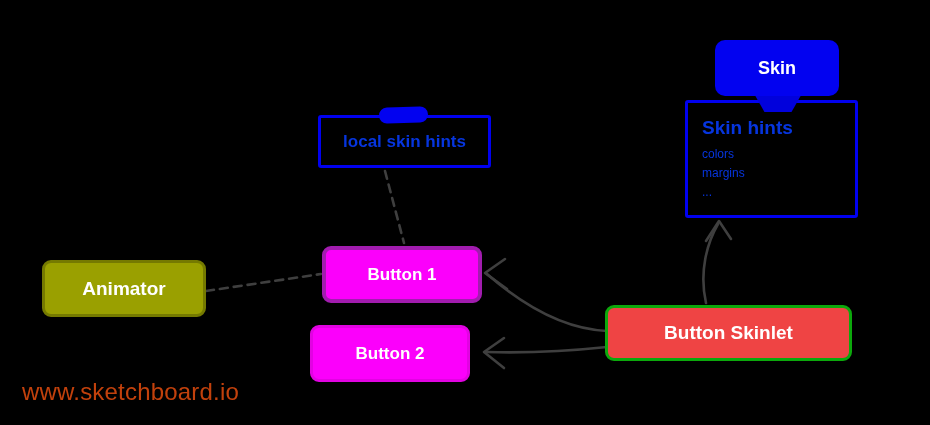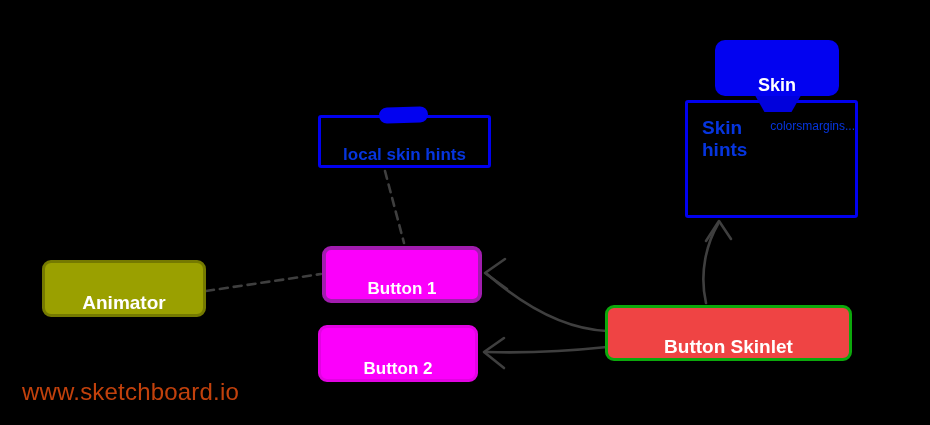--- a/index.html
+++ b/index.html
@@ -2,35 +2,35 @@
 <html><head>
 <meta charset="utf-8">
 <style>
   html,body{margin:0;padding:0;background:#000;}
   #stage{
     position:relative;width:930px;height:425px;background:#000;overflow:hidden;
     font-family:"Liberation Sans","DejaVu Sans",sans-serif;
   }
   #edges{position:absolute;left:0;top:0;z-index:1;}
   .node{
-    position:absolute;z-index:2;display:flex;align-items:flex-end;justify-content:center;
+    position:absolute;z-index:2;display:flex;align-items:center;justify-content:center;
     font-weight:bold;color:#fff;border-radius:9px;box-sizing:border-box;cursor:pointer;
   }
   .node-skin{
     left:715px;top:40px;width:124px;height:56px;background:#0202f0;
     border-radius:10px;font-size:18px;z-index:4;
   }
   .skin-tab{
     position:absolute;left:752px;top:90px;width:52px;height:22px;background:#0101dc;
     clip-path:polygon(0 0,100% 0,76% 100%,24% 100%);z-index:3;
   }
   .node-skin-hints{
     left:685px;top:100px;width:173px;height:118px;background:transparent;
     border:3px solid #0101ef;border-radius:3px;z-index:2;
-    flex-direction:row;align-items:flex-start;justify-content:flex-start;
+    flex-direction:column;align-items:flex-start;justify-content:flex-start;
     padding:14px 0 0 14px;color:#0635de;
   }
   .skin-hints-title{font-size:19px;font-weight:bold;line-height:22px;margin-bottom:6px;}
   .skin-hints-item{font-size:12px;font-weight:normal;line-height:19px;}
   .node-local-skin-hints{
     left:318px;top:115px;width:173px;height:53px;background:transparent;
     border:3px solid #0101ef;border-radius:3px;color:#0635de;font-size:17px;
   }
   .note-blob{
     position:absolute;left:379px;top:107px;width:49px;height:16px;background:#0202f0;
@@ -38,21 +38,21 @@
   }
   .node-animator{
     left:42px;top:260px;width:164px;height:57px;background:#9aa000;
     border:3px solid #757a00;font-size:19px;
   }
   .node-button1{
     left:322px;top:246px;width:160px;height:57px;background:#fb00fb;
     border:4px solid #a21caf;font-size:17px;
   }
   .node-button2{
-    left:318px;top:325px;width:160px;height:57px;background:#fb00fb;
+    left:310px;top:325px;width:160px;height:57px;background:#fb00fb;
     border:3px solid #e203e2;font-size:17px;
   }
   .node-button-skinlet{
     left:605px;top:305px;width:247px;height:56px;background:#ef4444;
     border:3px solid #0ca80c;font-size:19px;
   }
   .watermark{
     position:absolute;left:22px;top:378px;z-index:2;color:#c2410c;
     font-size:24px;font-weight:normal;letter-spacing:0.2px;
   }

